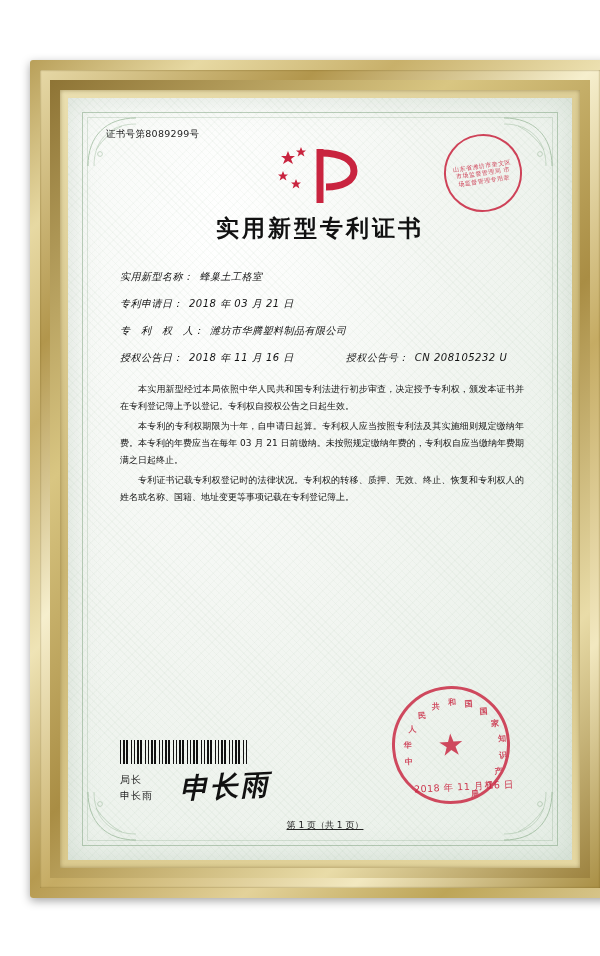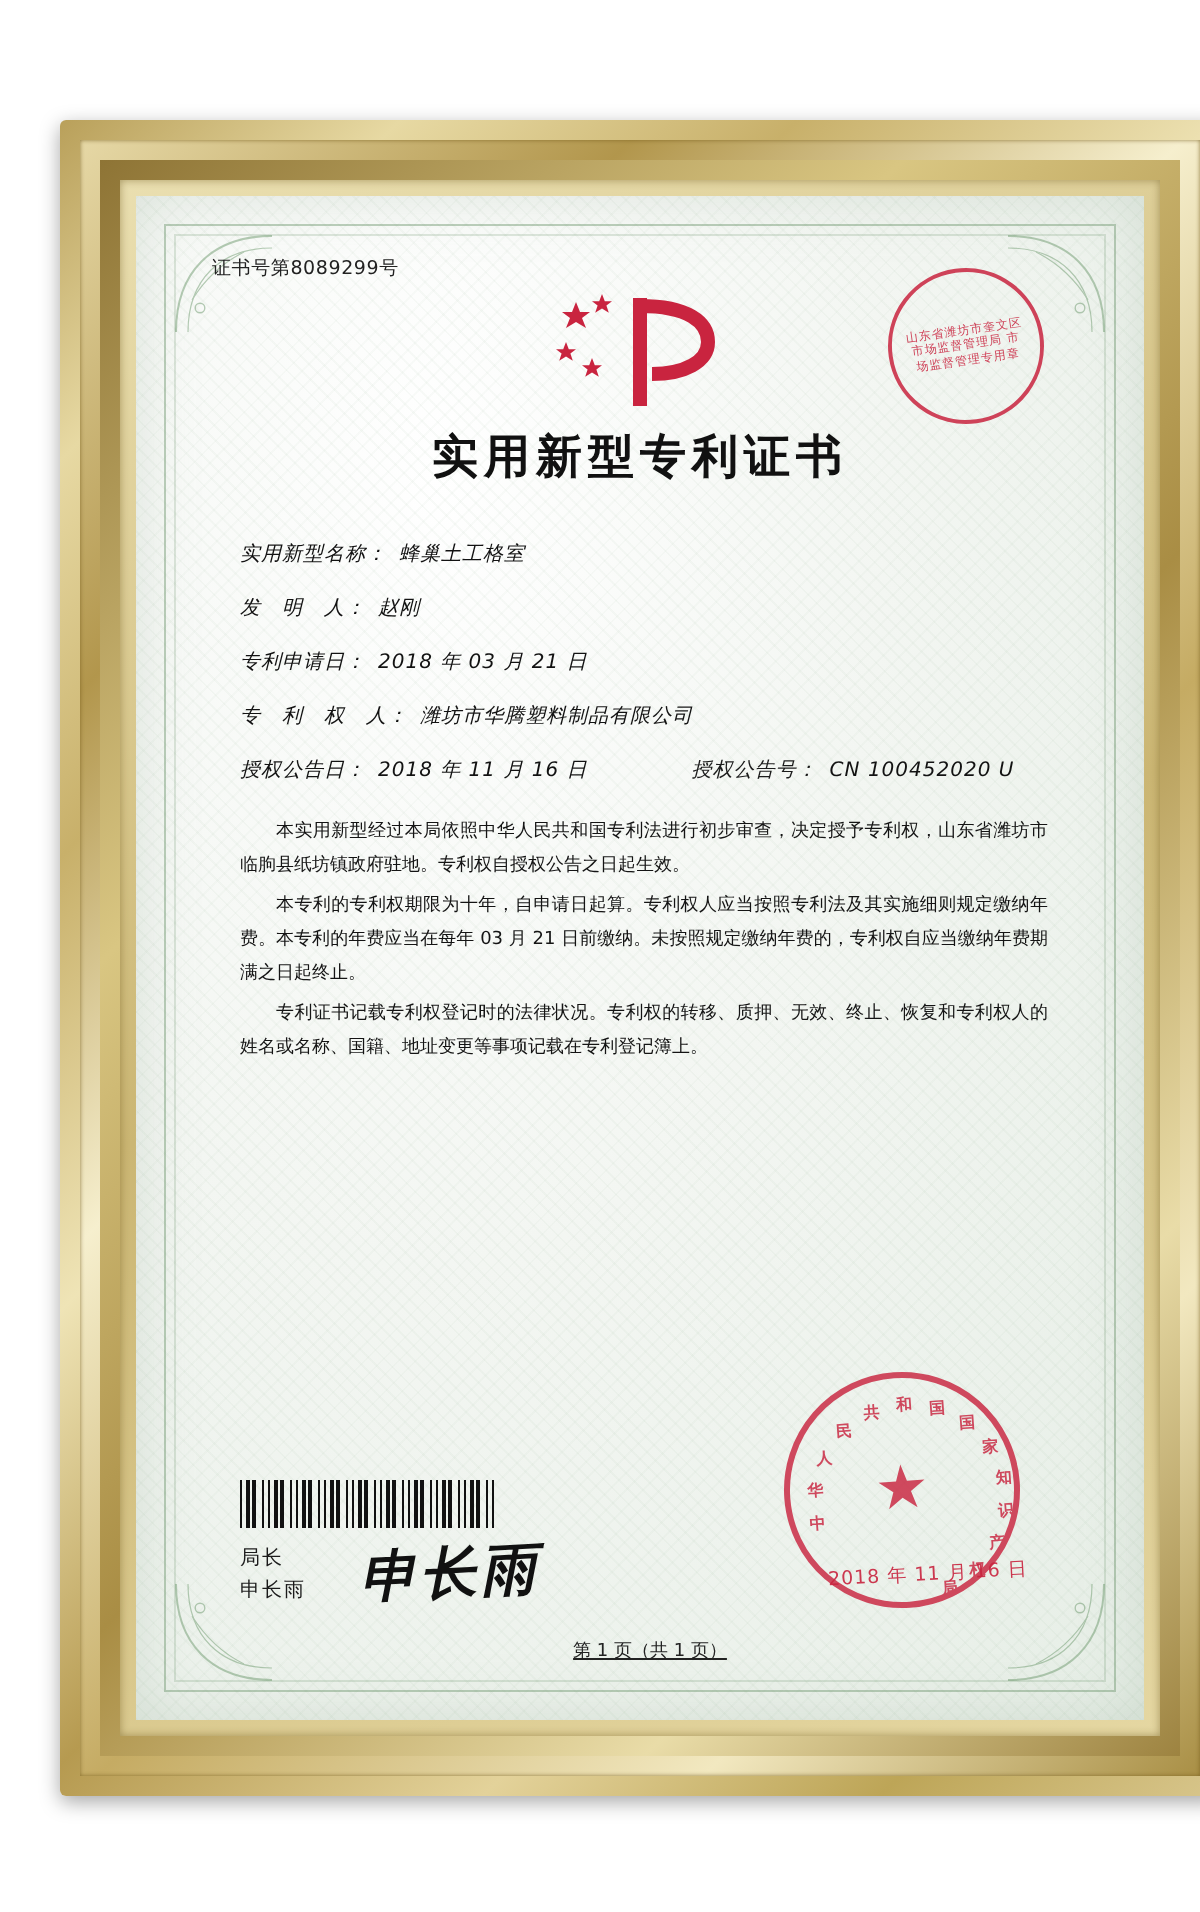--- a/index.html
+++ b/index.html
@@ -375,41 +375,37 @@
       </div>
 
       <div class="doc-title">实用新型专利证书</div>
 
       <div class="fields">
         <div class="field-row">
           <span class="field-label">实用新型名称：</span>
           <span class="field-value">蜂巢土工格室</span>
         </div>
         <div class="field-row">
-          <span class="field-label">发　明　人：</span>
-          <span class="field-value">赵刚</span>
-        </div>
-        <div class="field-row">
           <span class="field-label">专利申请日：</span>
           <span class="field-value">2018 年 03 月 21 日</span>
         </div>
         <div class="field-row">
           <span class="field-label">专　利　权　人：</span>
           <span class="field-value">潍坊市华腾塑料制品有限公司</span>
         </div>
         <div class="field-row split">
           <span class="field-label">授权公告日：</span>
           <span class="field-value">2018 年 11 月 16 日</span>
           <span class="second-label">授权公告号：</span>
-          <span class="field-value">CN 100452020 U</span>
+          <span class="field-value">CN 208105232 U</span>
         </div>
       </div>
 
       <div class="paras">
-        <p>本实用新型经过本局依照中华人民共和国专利法进行初步审查，决定授予专利权，山东省潍坊市临朐县纸坊镇政府驻地。专利权自授权公告之日起生效。</p>
+        <p>本实用新型经过本局依照中华人民共和国专利法进行初步审查，决定授予专利权，颁发本证书并在专利登记簿上予以登记。专利权自授权公告之日起生效。</p>
         <p>本专利的专利权期限为十年，自申请日起算。专利权人应当按照专利法及其实施细则规定缴纳年费。本专利的年费应当在每年 03 月 21 日前缴纳。未按照规定缴纳年费的，专利权自应当缴纳年费期满之日起终止。</p>
         <p>专利证书记载专利权登记时的法律状况。专利权的转移、质押、无效、终止、恢复和专利权人的姓名或名称、国籍、地址变更等事项记载在专利登记簿上。</p>
       </div>
 
       <div class="barcode"></div>
 
       <div class="signature-block">
         <div>局长</div>
         <div>申长雨</div>
       </div>

